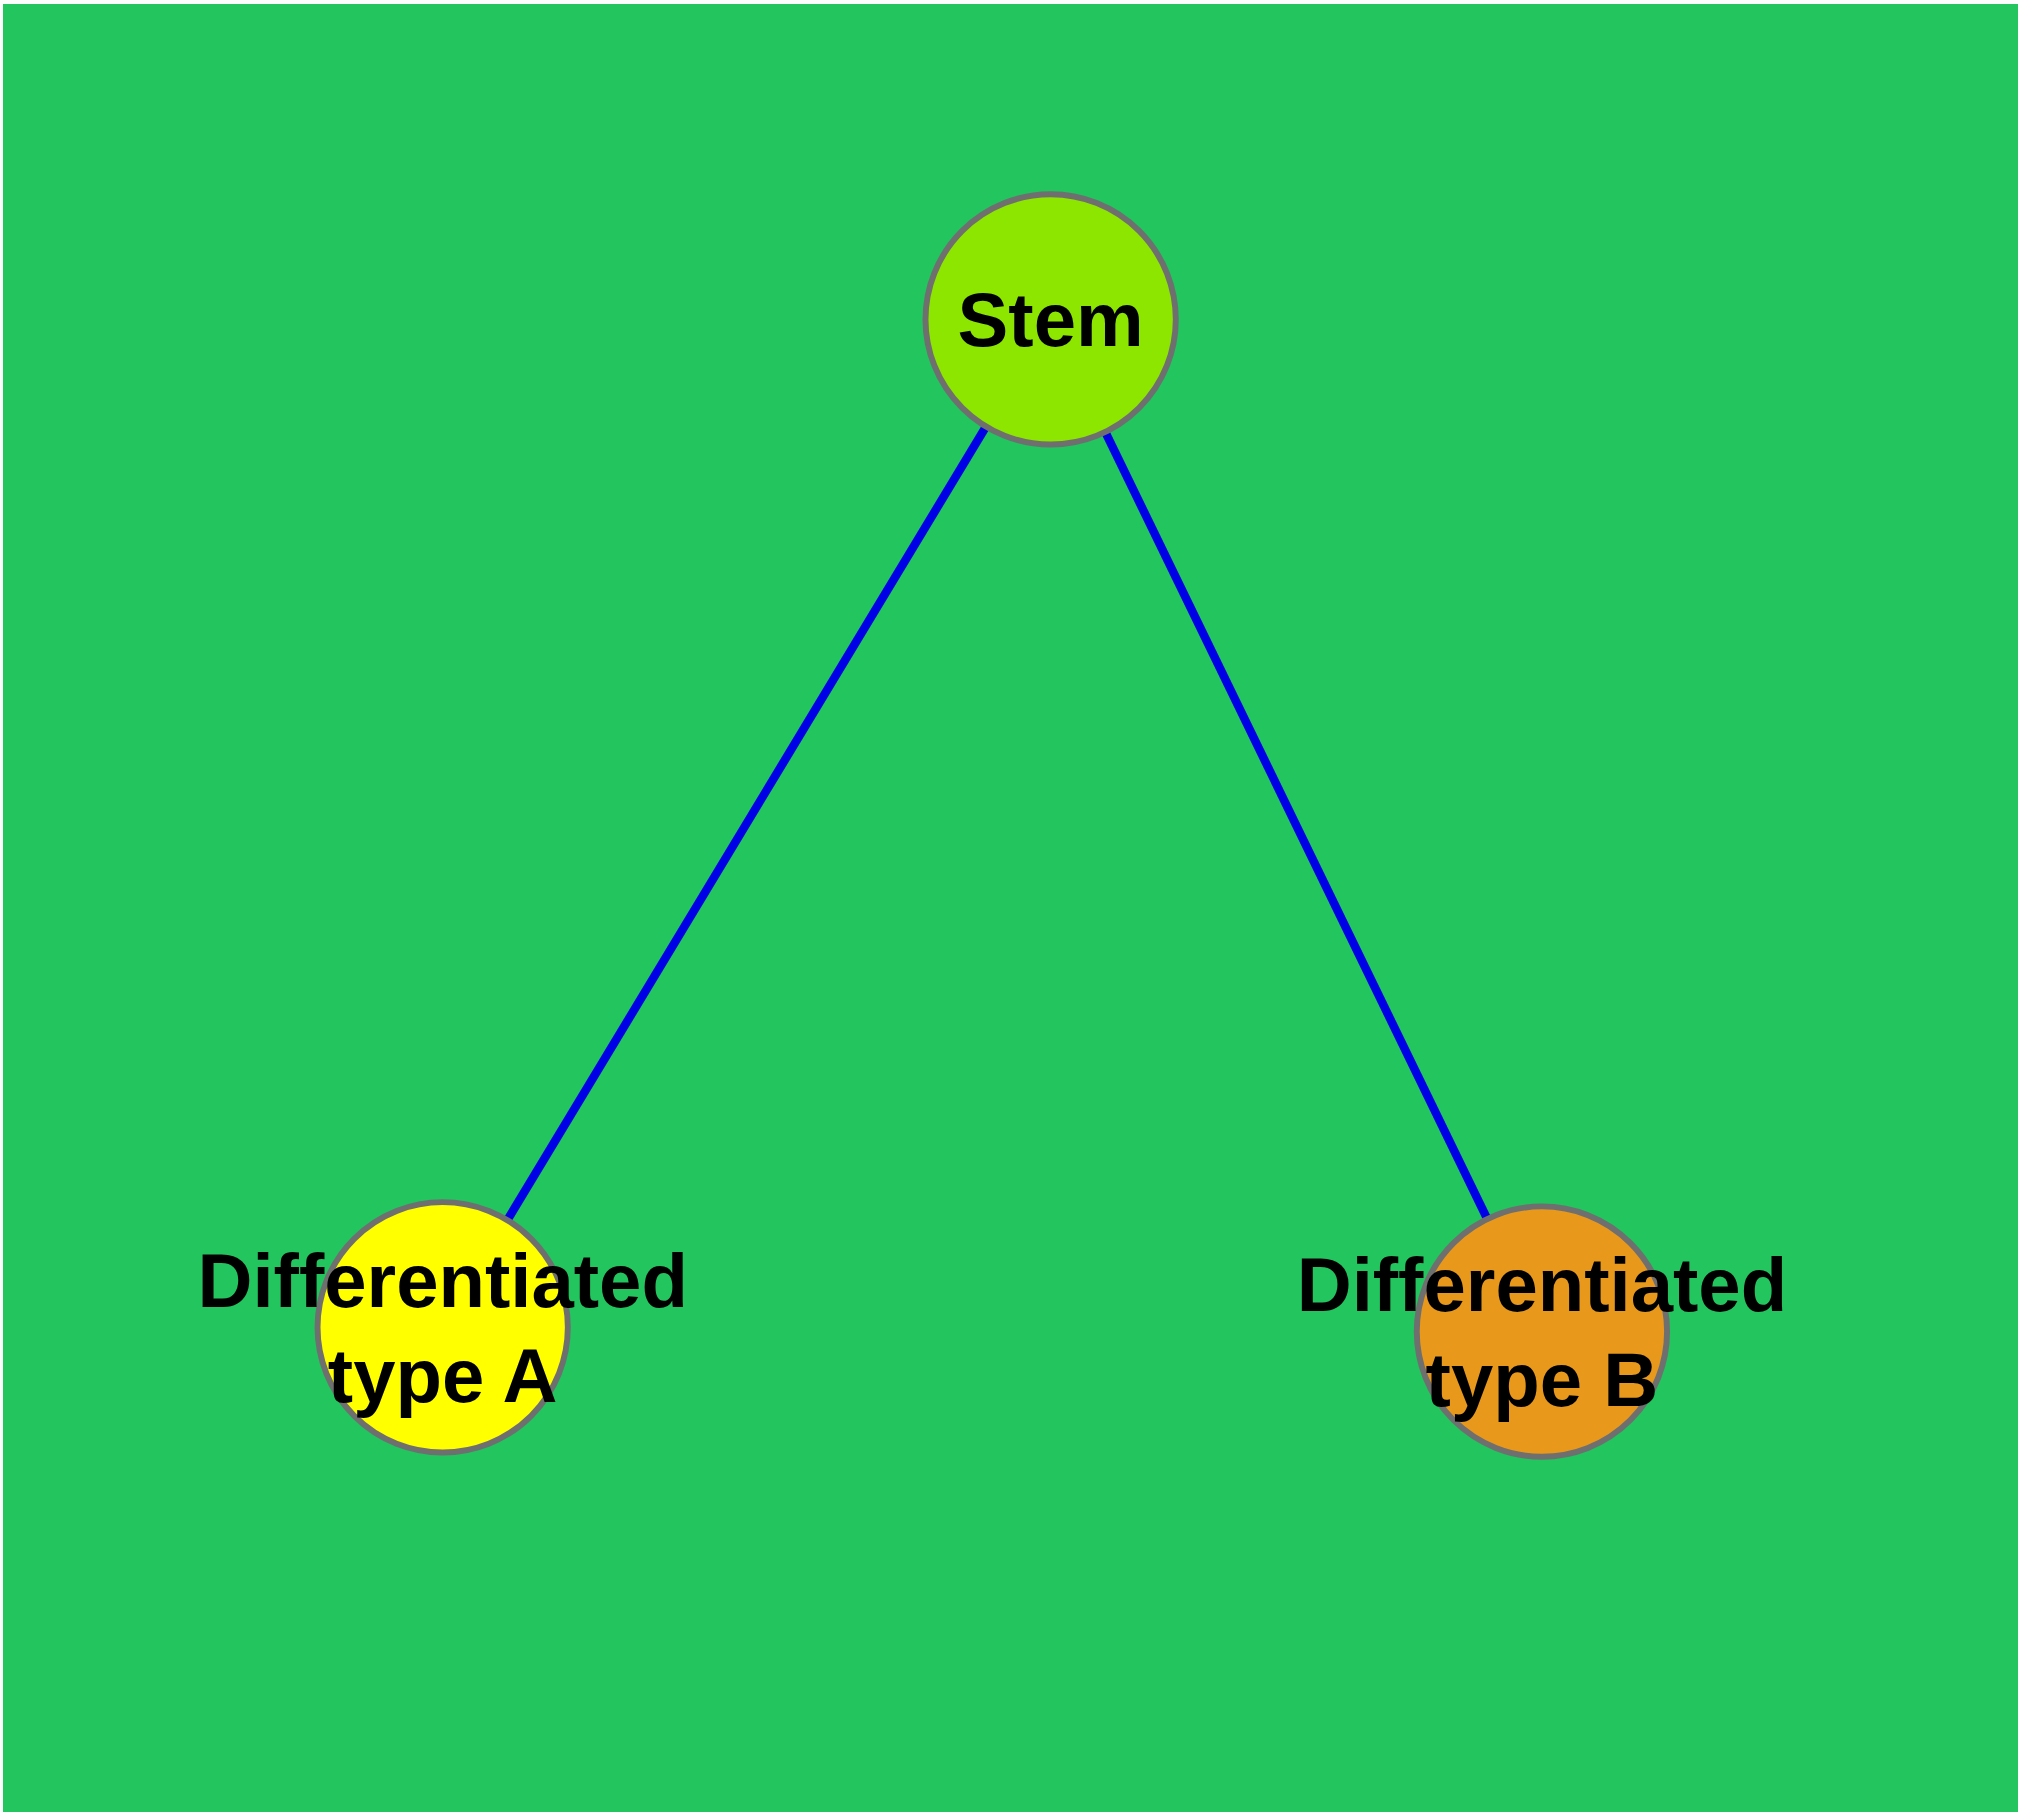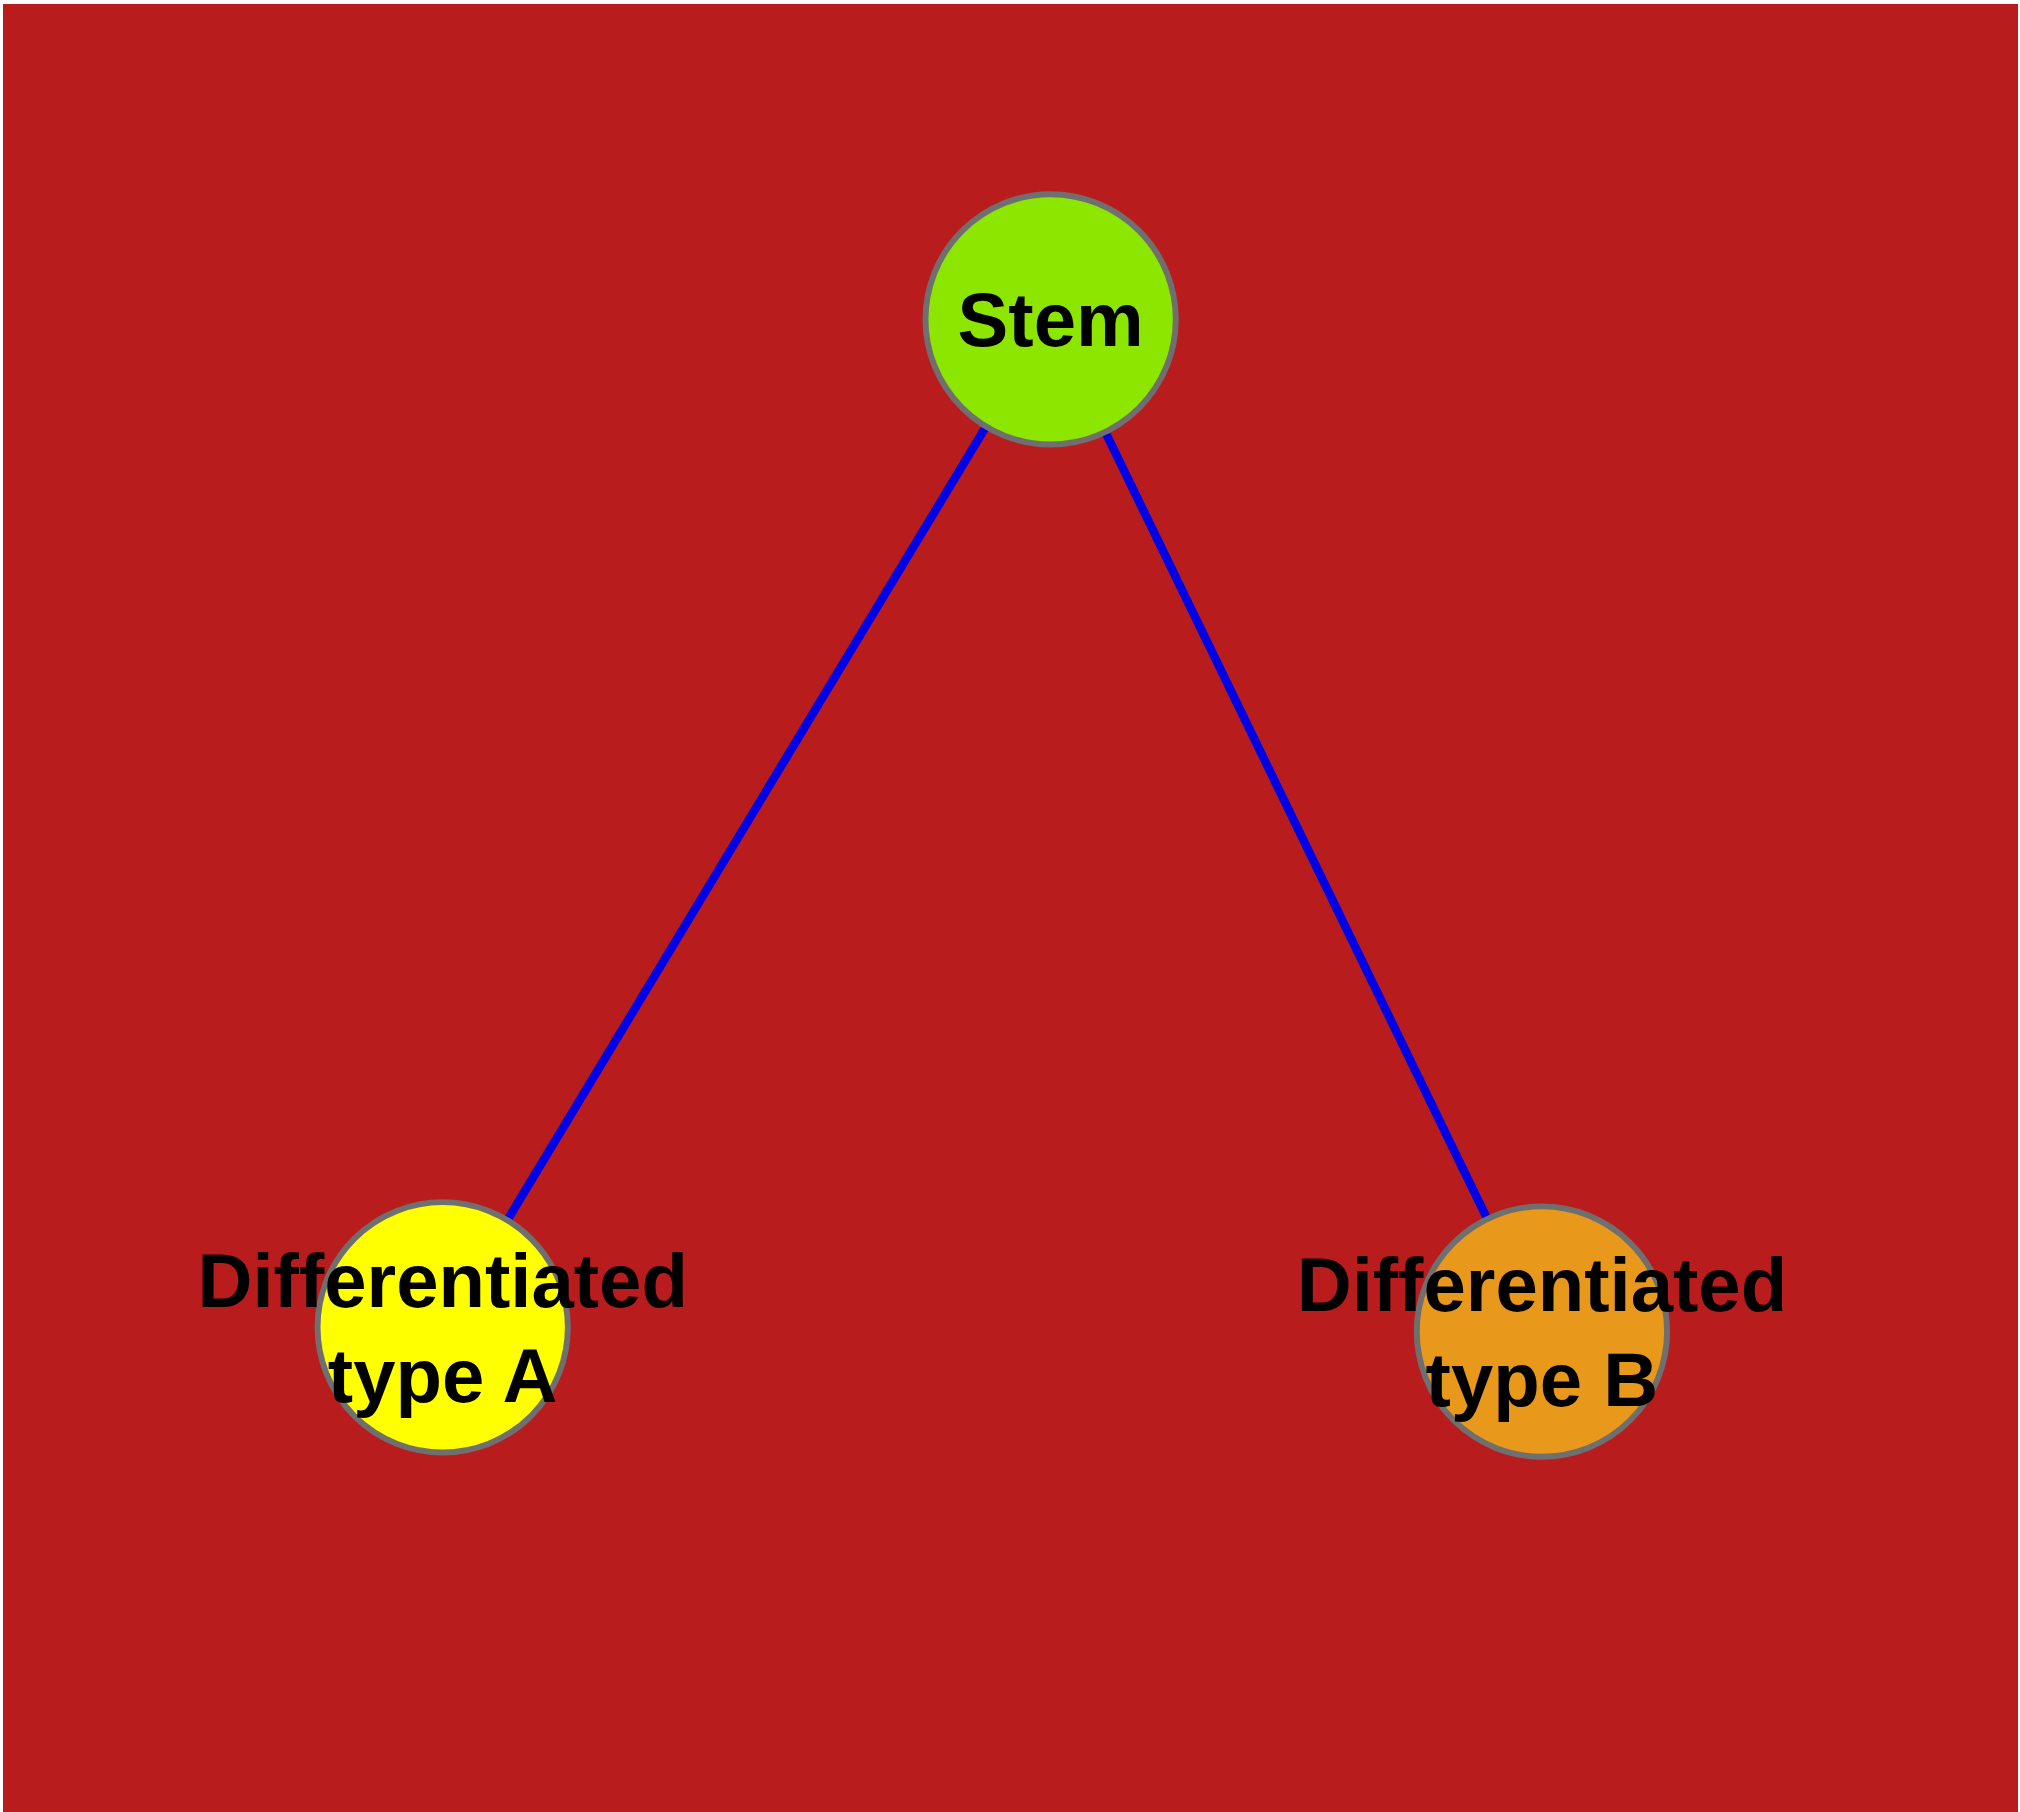--- a/index.html
+++ b/index.html
@@ -32,21 +32,21 @@
     font-family: "Liberation Sans", sans-serif;
     font-weight: 700;
     font-size: 90px;
     text-anchor: middle;
     dominant-baseline: central;
   }
 </style>
 </head>
 <body style="background-color: rgb(253, 253, 254);">
 
-<div class="canvas" style="background-color: #b91c1c;">
+<div class="canvas" style="background-color: #22c55e;">
 
   <svg class="graph-svg" viewBox="0 0 2384 2138" preserveAspectRatio="none">
 
     <line class="edge-line" x1="1239" y1="373" x2="520" y2="1565" stroke="#0000e6"></line>
 
     <line class="edge-line" x1="1239" y1="373" x2="1820" y2="1570" stroke="#0000e6"></line>
 
     <circle class="node-circle" cx="1239" cy="373" r="148" fill="#8de600" stroke="#6f6f6f"></circle>
 
     <circle class="node-circle" cx="520" cy="1565" r="148" fill="#ffff00" stroke="#6f6f6f"></circle>

